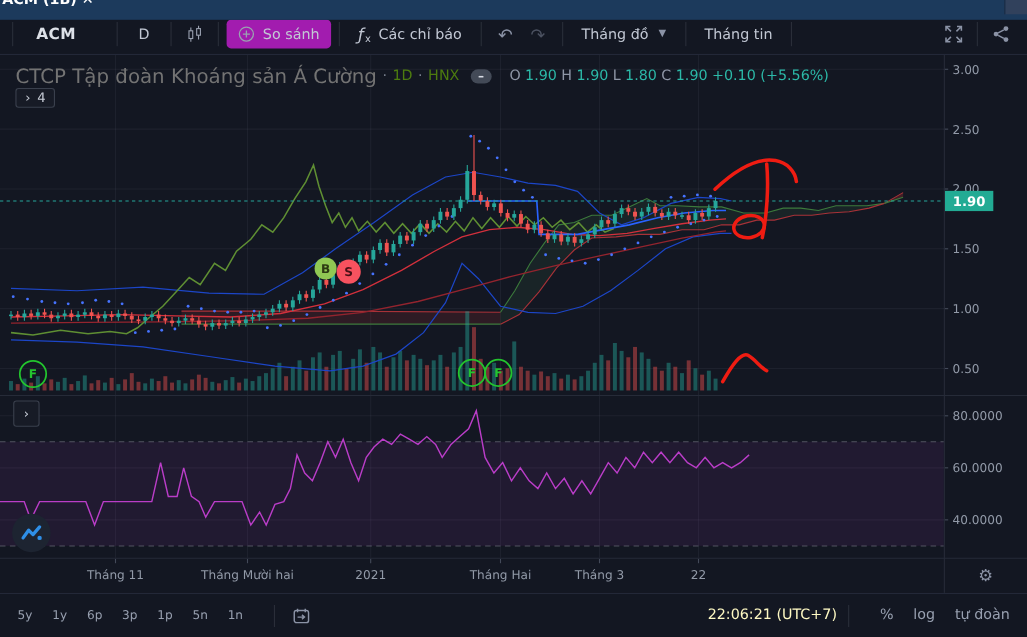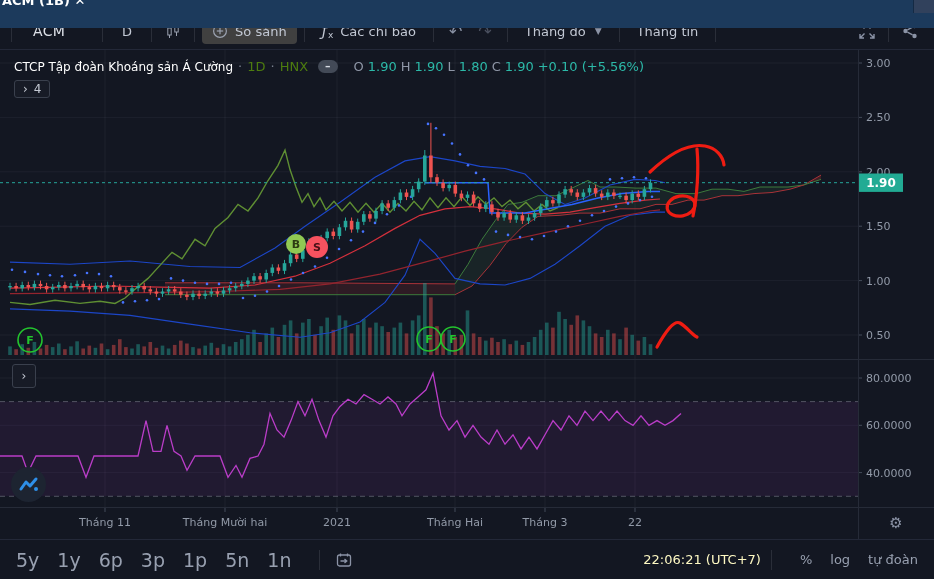--- a/index.html
+++ b/index.html
@@ -1,59 +1,59 @@
 <!DOCTYPE html>
 <html><head>
 <meta charset="utf-8">
 <style>
   html,body{margin:0;padding:0;background:#131722;}
   #app{position:relative;width:934px;height:579px;overflow:hidden;background:#131722;
        font-family:"DejaVu Sans","Liberation Sans",sans-serif;-webkit-font-smoothing:antialiased;}
   
-  .tabstrip{position:absolute;top:0;left:0;width:934px;height:28px;background:#1c3a5c;overflow:hidden;z-index:8;}
+  .tabstrip{position:absolute;top:0;left:0;width:934px;height:18px;background:#1c3a5c;overflow:hidden;z-index:8;}
   .tabstrip .tabtxt{position:absolute;top:-7px;left:2px;color:#fff;font-weight:700;font-size:13px;white-space:nowrap;}
   .tabstrip .tabend{position:absolute;top:0;right:0;width:20px;height:13px;background:#31415c;border-left:1px solid #142a44;}
   
   .toolbar{position:absolute;top:13px;left:0;width:934px;height:37px;background:#131722;border-bottom:1px solid #232838;
            display:flex;align-items:center;z-index:7;box-sizing:border-box;padding:0 10px 0 4px;}
   .tbdiv{width:1px;height:22px;background:#2a2e39;margin:0 7px;flex:none;}
-  .tb-sym{color:#dde1e8;font-weight:400;font-size:14px;padding:0 30px 0 14px;letter-spacing:.3px;}
+  .tb-sym{color:#dde1e8;font-weight:700;font-size:14px;padding:0 30px 0 14px;letter-spacing:.3px;}
   .tb-int{color:#c2c8d4;font-size:13px;padding:0 12px;}
   .tb-btn{color:#c2c8d4;font-size:13px;padding:5px 10px;display:flex;align-items:center;gap:7px;border-radius:4px;white-space:nowrap;}
-  .tb-btn.compare{background:#404040;}
+  .tb-btn.compare{background:#a21caf;}
   .fxwrap{display:flex;align-items:baseline;color:#c2c8d4;}
   .fx-f{font-size:15px;font-style:italic;}
   .fx-x{font-size:9px;margin-left:1px;transform:translateY(2px);}
   .undo{color:#8b93a6;font-size:16px;padding:0 8px;}
   .redo{color:#4b5160;font-size:16px;padding:0 8px;}
   .caret{font-size:9px;color:#8b93a6;margin-left:2px;}
   .tb-right{margin-left:auto;display:flex;align-items:center;}
   .tb-icon{display:flex;align-items:center;justify-content:center;width:28px;height:28px;}
   
   .legend{position:absolute;left:14px;top:59px;display:flex;align-items:center;z-index:6;white-space:nowrap;}
-  .lg-title{color:#ffffff;font-size:12px;}
+  .lg-title{color:#737373;font-size:18px;}
   .lg-dim{color:#787f8d;font-size:13px;margin:0 5px;}
   .lg-part{color:#4d7c0f;font-size:13px;}
   .lg-pill{background:#434a57;color:#d8dce4;border-radius:8px;font-size:11px;line-height:13px;padding:0 7px;margin:0 10px;font-weight:700;}
   .lg-ohlc{display:flex;align-items:center;gap:4px;margin-left:6px;font-size:13px;}
   .lg-k{color:#8e96a6;}
   .lg-v{color:#2cb9a8;}
   .lg-chg{color:#2cb9a8;margin-left:0;}
   .collapse-btn{position:absolute;left:14px;top:80px;display:inline-flex;align-items:center;gap:6px;border:1px solid #3a404d;
       background:#171b26;color:#c5cad4;border-radius:3px;padding:1px 8px;font-size:12px;z-index:6;}
   .pane-collapse{position:absolute;left:12px;top:364px;width:22px;height:22px;border:1px solid #3a404d;background:#171b26;
       color:#c5cad4;border-radius:3px;display:flex;align-items:center;justify-content:center;font-size:12px;z-index:6;}
   .broker-logo{position:absolute;left:11px;top:467px;width:35px;height:35px;border-radius:50%;background:#1d2431;
       display:flex;align-items:center;justify-content:center;z-index:6;}
   .gear{position:absolute;left:886px;top:512px;width:20px;height:22px;color:#8b93a6;font-size:15px;z-index:6;
       display:flex;align-items:center;justify-content:center;}
   
   .bottombar{position:absolute;left:0;bottom:0;width:934px;height:40px;background:#131722;border-top:1px solid #232838;
       display:flex;align-items:center;z-index:7;box-sizing:border-box;padding:0 16px;}
-  .range{color:#98a0b0;font-size:19px;margin-right:18px;}
+  .range{color:#98a0b0;font-size:11px;margin-right:18px;}
   .bbdiv{width:1px;height:20px;background:#2a2e39;margin:0 10px;flex:none;}
   .clock{color:#fef9c3;font-size:13px;}
   .scale-btn{color:#98a0b0;font-size:13px;margin-left:18px;}
   .spacer{flex:1;}
   
   #chart-svg{position:absolute;top:0;left:0;z-index:1;}
   #chart-svg text{font-family:"DejaVu Sans","Liberation Sans",sans-serif;}
   .axlbl{fill:#929aa8;font-size:11px;}
   .badge-txt{fill:#ffffff;font-size:12px;font-weight:700;}
   .mark-txt{font-size:11px;font-weight:700;}

